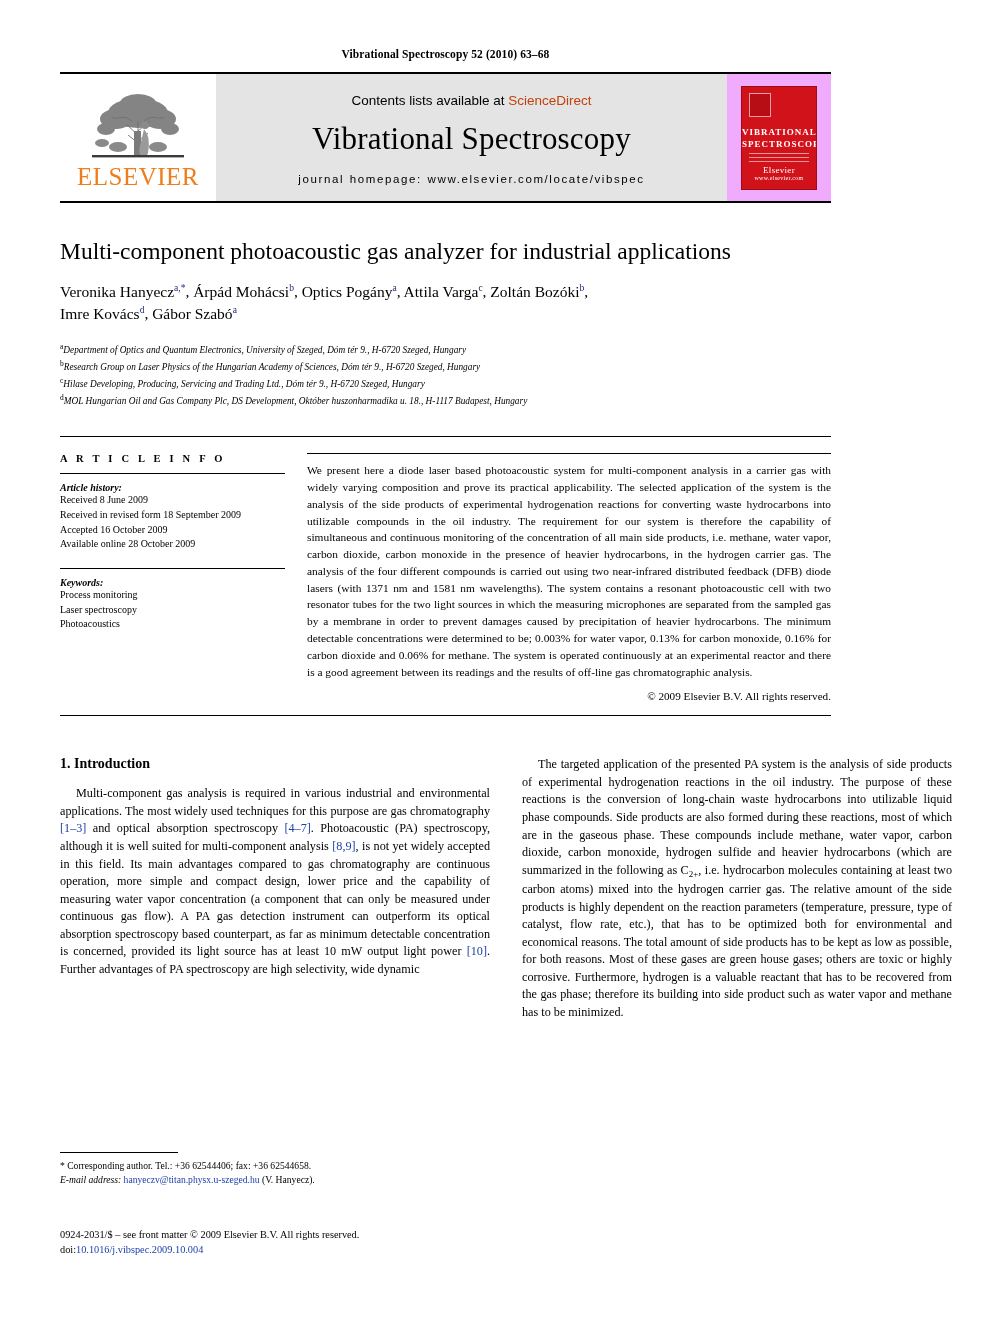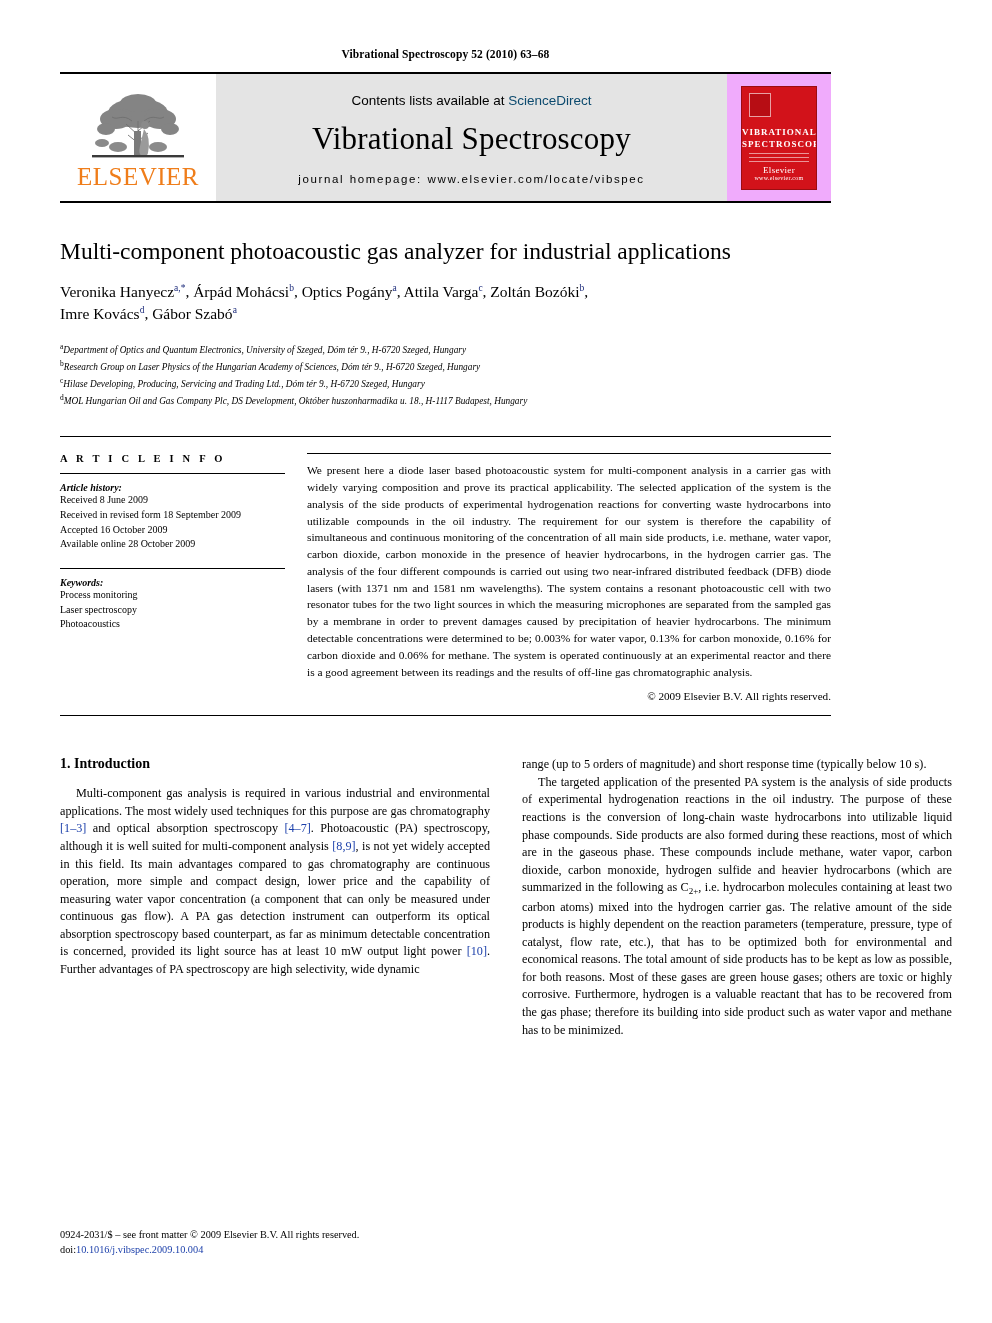--- a/index.html
+++ b/index.html
@@ -57,21 +57,21 @@
   .masthead-center {
     flex: 1 1 auto;
     background: #e4e4e4;
     display: flex;
     flex-direction: column;
     align-items: center;
     justify-content: center;
     padding: 6px 0 4px 0;
   }
   .contents-line { font-size: 13.5px; font-family: "Liberation Sans", sans-serif; }
-  .contents-line .sd { color: #0c4a6e; }
+  .contents-line .sd { color: #c2410c; }
   .journal-name {
     font-size: 31px;
     font-family: "Liberation Serif", serif;
     margin: 13px 0 16px 0;
     letter-spacing: .2px;
   }
   .homepage {
     font-size: 11.5px;
     font-family: "Liberation Sans", sans-serif;
     letter-spacing: 1.6px;
@@ -331,24 +331,32 @@
   </div>
 
   <div class="body-cols">
 
     <div class="bcol">
       <h2 class="section-title">1. Introduction</h2>
       <p class="para"><span>Multi-component gas analysis is required in various industrial and environmental applications. The most widely used techniques for this purpose are gas chromatography </span><span class="cite">[1–3]</span><span> and optical absorption spectroscopy </span><span class="cite">[4–7]</span><span>. Photoacoustic (PA) spectroscopy, although it is well suited for multi-component analysis </span><span class="cite">[8,9]</span><span>, is not yet widely accepted in this field. Its main advantages compared to gas chromatography are continuous operation, more simple and compact design, lower price and the capability of measuring water vapor concentration (a component that can only be measured under continuous gas flow). A PA gas detection instrument can outperform its optical absorption spectroscopy based counterpart, as far as minimum detectable concentration is concerned, provided its light source has at least 10 mW output light power </span><span class="cite">[10]</span><span>. Further advantages of PA spectroscopy are high selectivity, wide dynamic</span></p>
     </div>
 
     <div class="bcol">
-      <p class="para" style="text-indent:0">range (up to 5 orders of magnitude) and short response time (typically below 10 s).</p>
       <p class="para"><span>The targeted application of the presented PA system is the analysis of side products of experimental hydrogenation reactions in the oil industry. The purpose of these reactions is the conversion of long-chain waste hydrocarbons into utilizable liquid phase compounds. Side products are also formed during these reactions, most of which are in the gaseous phase. These compounds include methane, water vapor, carbon dioxide, carbon monoxide, hydrogen sulfide and heavier hydrocarbons (which are summarized in the following as C</span><span class="sub">2+</span><span>, i.e. hydrocarbon molecules containing at least two carbon atoms) mixed into the hydrogen carrier gas. The relative amount of the side products is highly dependent on the reaction parameters (temperature, pressure, type of catalyst, flow rate, etc.), that has to be optimized both for environmental and economical reasons. The total amount of side products has to be kept as low as possible, for both reasons. Most of these gases are green house gases; others are toxic or highly corrosive. Furthermore, hydrogen is a valuable reactant that has to be recovered from the gas phase; therefore its building into side product such as water vapor and methane has to be minimized.</span></p>
     </div>
   </div>
 
+  <div class="footnote-area">
+    <div class="fn-rule"></div>
+    <div class="fn-line">* Corresponding author. Tel.: +36 62544406; fax: +36 62544658.</div>
+    <div class="fn-line">
+      <span class="fn-email">E-mail address:</span>
+      <span class="link">hanyeczv@titan.physx.u-szeged.hu</span>
+      <span>(V. Hanyecz).</span>
+    </div>
+  </div>
 
   <div class="issn-block">
     <div>0924-2031/$ – see front matter © 2009 Elsevier B.V. All rights reserved.</div>
     <div><span>doi:</span><span class="link">10.1016/j.vibspec.2009.10.004</span></div>
   </div>
 
 </div>
 
 </body></html>

